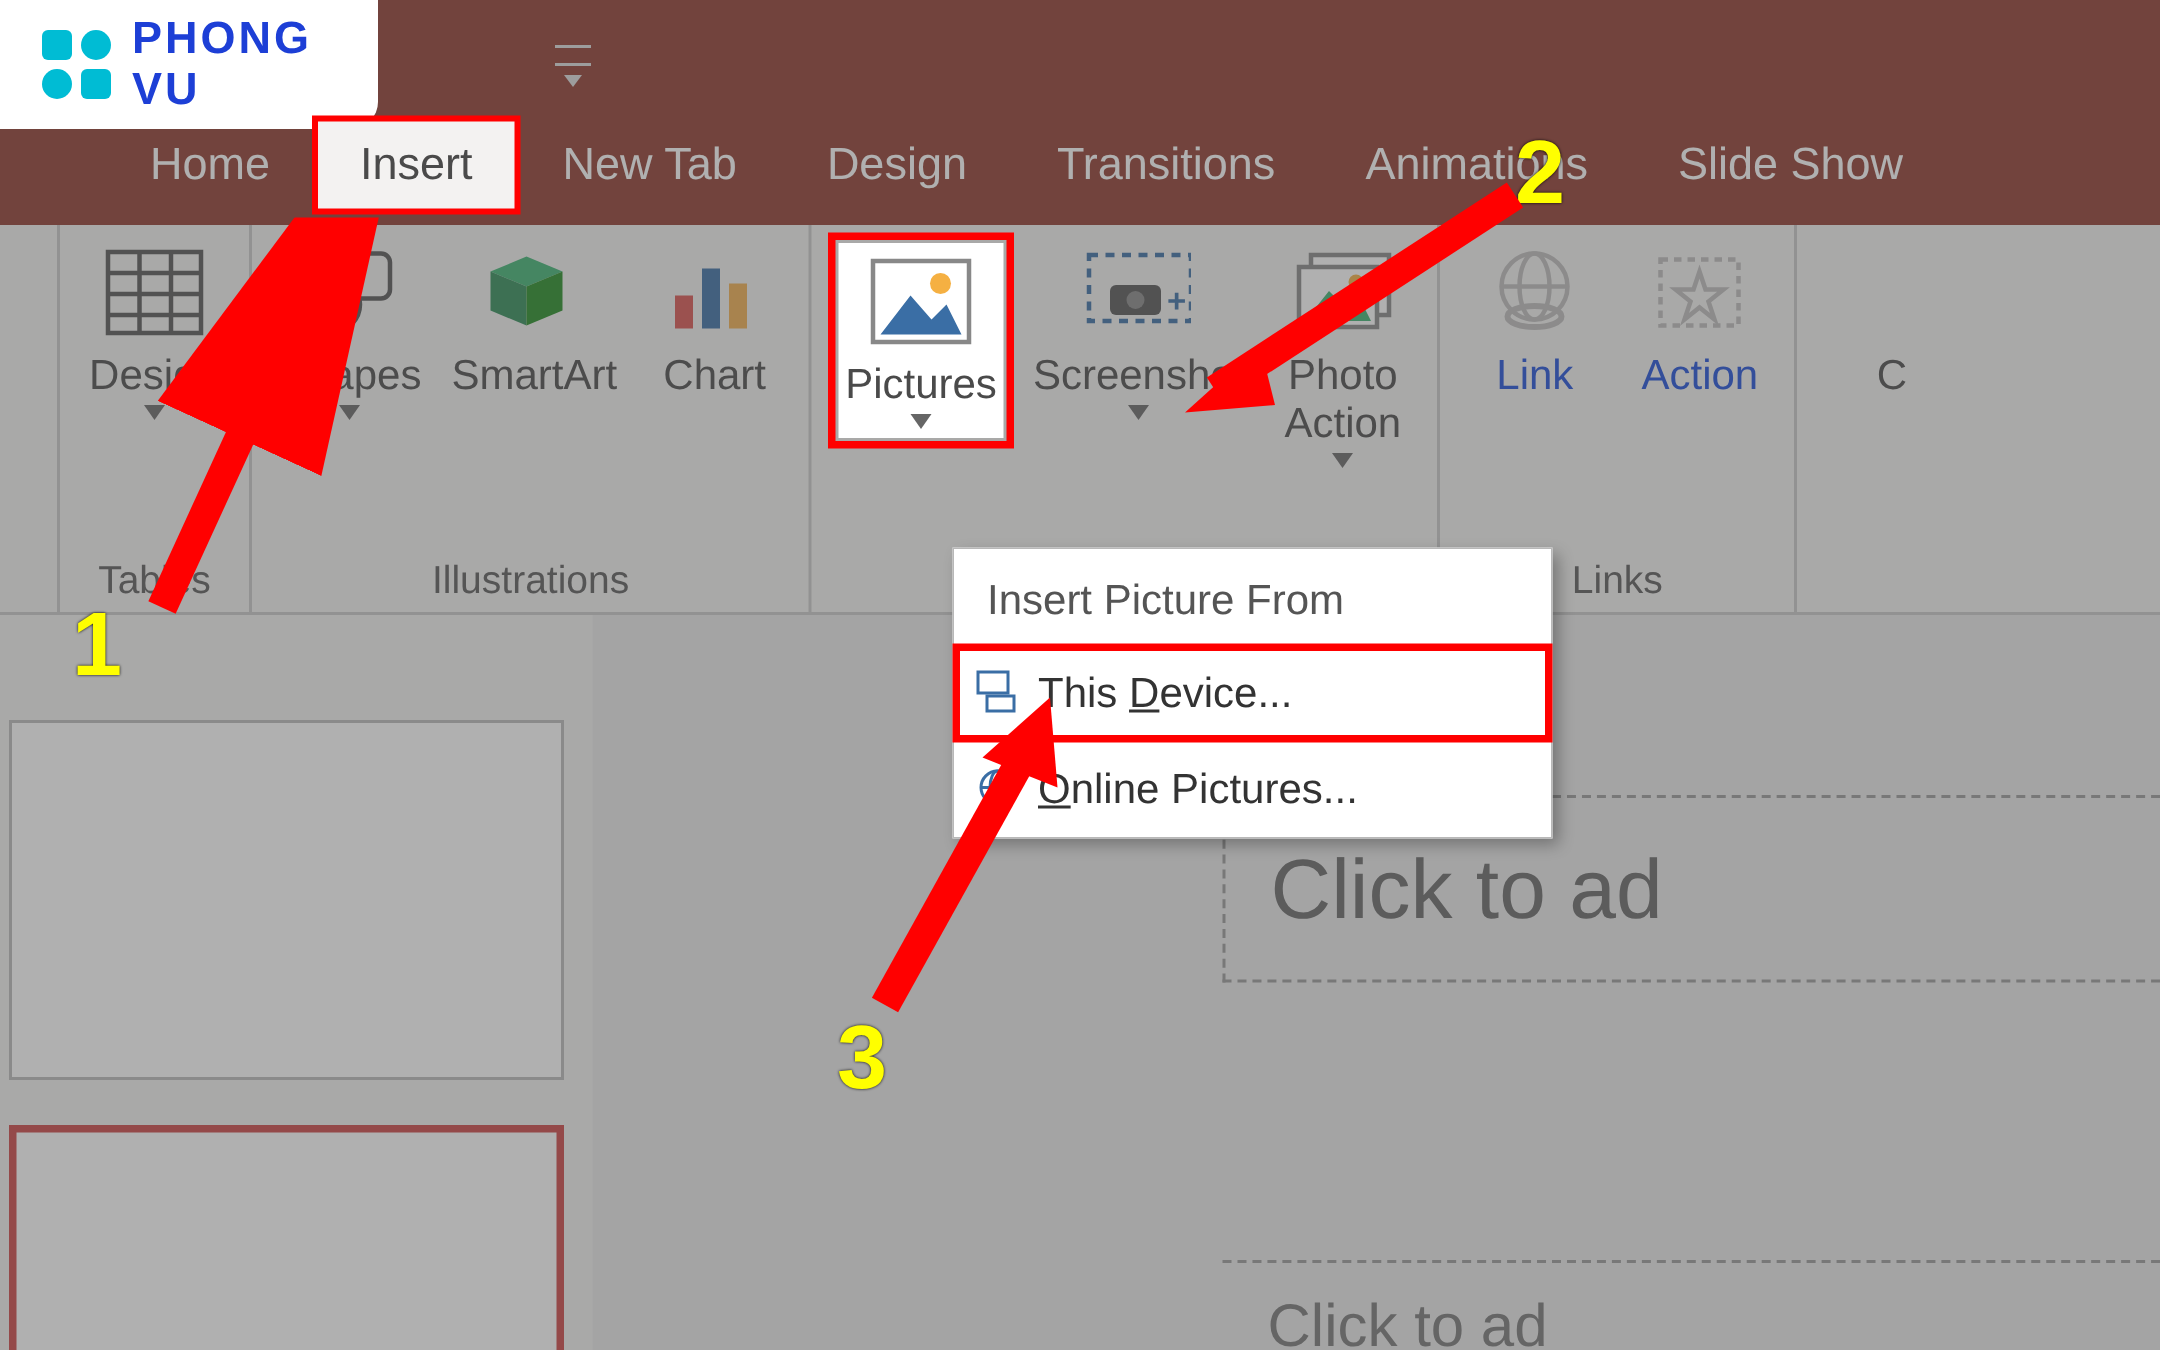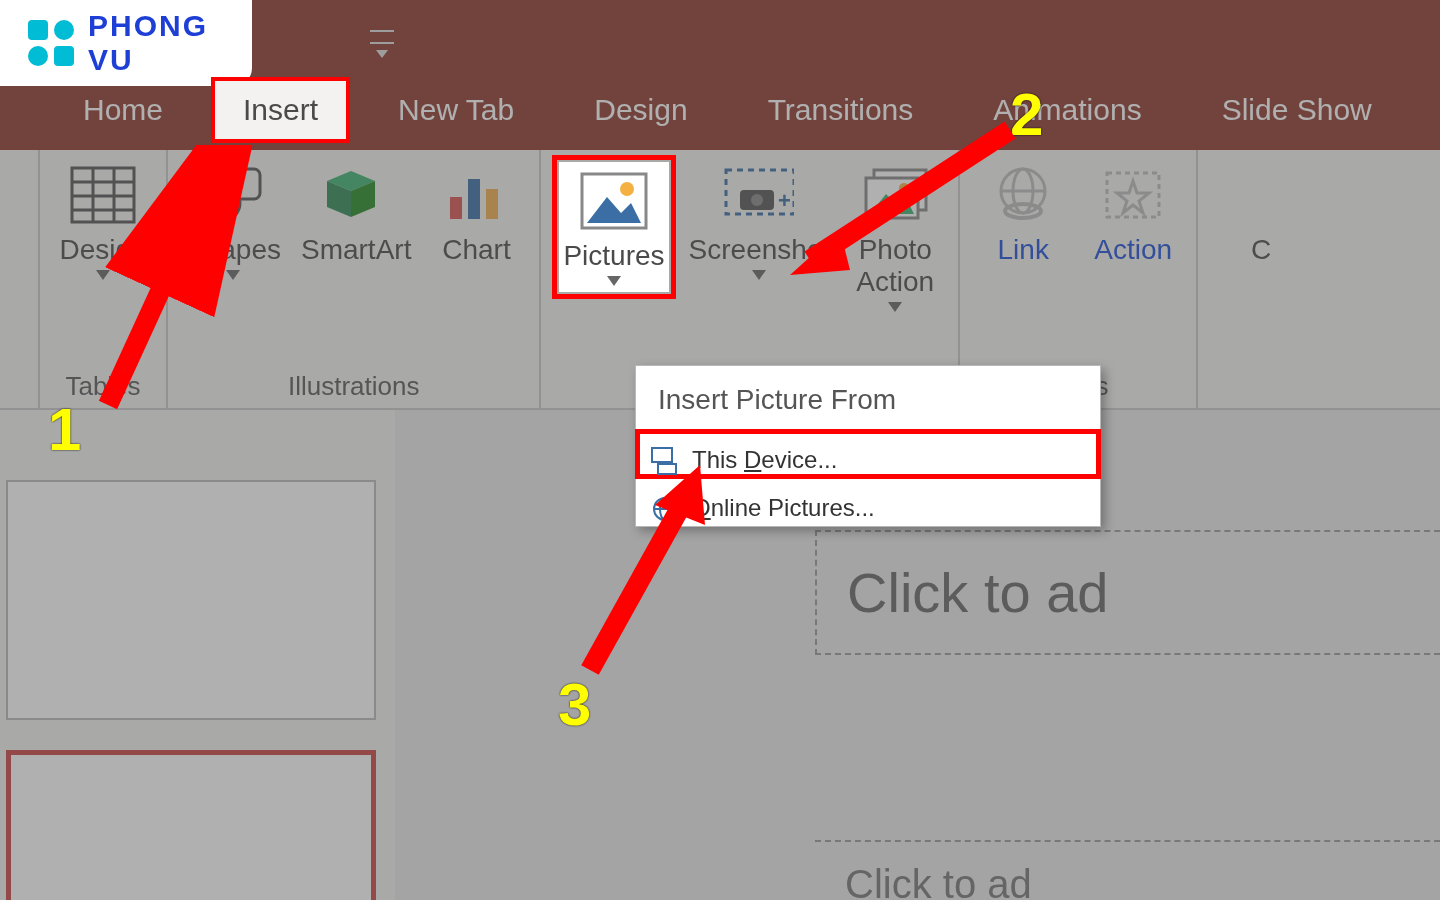--- a/index.html
+++ b/index.html
@@ -14,21 +14,21 @@
   .ld-sq{ border-radius:4px;}
   .ld-ci{ border-radius:50%;}
   .logo-text{ font-size:30px; font-weight:700; color:#1d3fd6; letter-spacing:2px;}
 
   
   .titlebar { position:absolute; top:0; left:0; right:0; height:70px; background:#8f3a2e; }
   .qat { position:absolute; top:30px; left:370px; width:24px; height:14px; border-top:2px solid #ddd; border-bottom:2px solid #ddd;}
   .qat::after{content:"";display:block;width:0;height:0;border-left:6px solid transparent;border-right:6px solid transparent;border-top:8px solid #ddd;position:absolute;top:18px;left:6px;}
 
   
-  .tabstrip { position:absolute; top:70px; left:0; right:0; height:80px; background:#8f3a2e; display:flex; align-items:center; padding-left:53px; gap:20px;}
+  .tabstrip { position:absolute; top:70px; left:0; right:0; height:80px; background:#8f3a2e; display:flex; align-items:center; padding-left:70px; gap:0;}
   .tab { color:#fff; font-size:30px; padding:14px 30px; cursor:pointer;}
   .tab.active { background:#f3f2f1; color:#4a4a4a; }
   .tab.highlight { outline:4px solid #ff0000; outline-offset:-2px; position:relative; z-index:30;}
 
   
   .ribbon { position:absolute; top:150px; left:0; right:0; height:260px; background:#f3f2f1; border-bottom:2px solid #c9c9c9; display:flex;}
   .group { border-right:2px solid #c9c9c9; padding:12px 18px 6px 18px; display:flex; flex-direction:column; align-items:center;}
   .group-row { display:flex; align-items:flex-start; gap:20px; flex:1;}
   .group-label { font-size:26px; color:#5a5a5a; text-align:center; padding-top:4px;}
   .btn { display:flex; flex-direction:column; align-items:center; gap:6px; min-width:90px;}
@@ -38,23 +38,23 @@
   .btn.highlight { outline:5px solid #ff0000; outline-offset:2px; background:#fff; padding:6px 4px; position:relative; z-index:30;}
 
   
   .group.first { padding-left:0; width:40px; min-width:40px; overflow:hidden;}
   .group.first .btn{align-items:flex-start;}
 
   .disabled .btn-label{ color:#1d4ed8;}
   .disabled svg{ opacity:0.5;}
 
   
-  .dropdown { position:absolute; top:365px; left:635px; width:466px; background:#fff; border:1px solid #b8b8b8; box-shadow:4px 4px 10px rgba(0,0,0,0.3); z-index:40;}
+  .dropdown { position:absolute; top:365px; left:635px; width:400px; background:#fff; border:1px solid #b8b8b8; box-shadow:4px 4px 10px rgba(0,0,0,0.3); z-index:40;}
   .dropdown-head { font-size:28px; color:#555; padding:18px 22px 14px 22px;}
-  .dropdown-item { font-size:24px; color:#333; padding:16px 22px 4px 56px; position:relative; cursor:pointer;}
+  .dropdown-item { font-size:28px; color:#333; padding:16px 22px 16px 56px; position:relative; cursor:pointer;}
   .dropdown-item.highlight { outline:5px solid #ff0000; outline-offset:-4px;}
   .dd-icon{ position:absolute; left:14px; top:16px; width:30px; height:30px;}
   .ul{ text-decoration:underline;}
 
   
   .slidepane{ position:absolute; top:410px; left:0; width:395px; bottom:0; background:#f3f2f1;}
   .thumb{ position:absolute; left:6px; width:370px; border:2px solid #bbb; background:#fff;}
   .thumb.t1{ top:70px; height:240px;}
   .thumb.t2{ top:340px; height:240px; border:5px solid #c44;}
   .editor{ position:absolute; top:410px; left:395px; right:0; bottom:0; background:#e9e9e9;}

